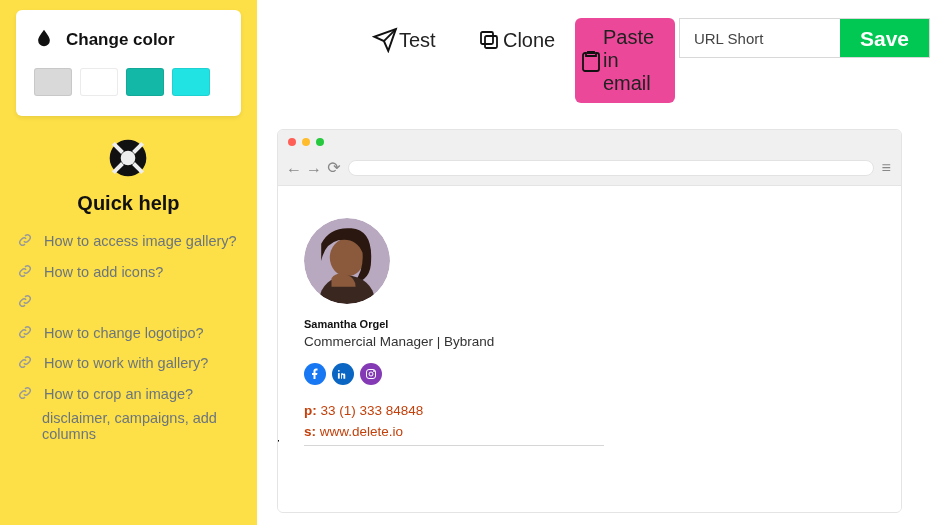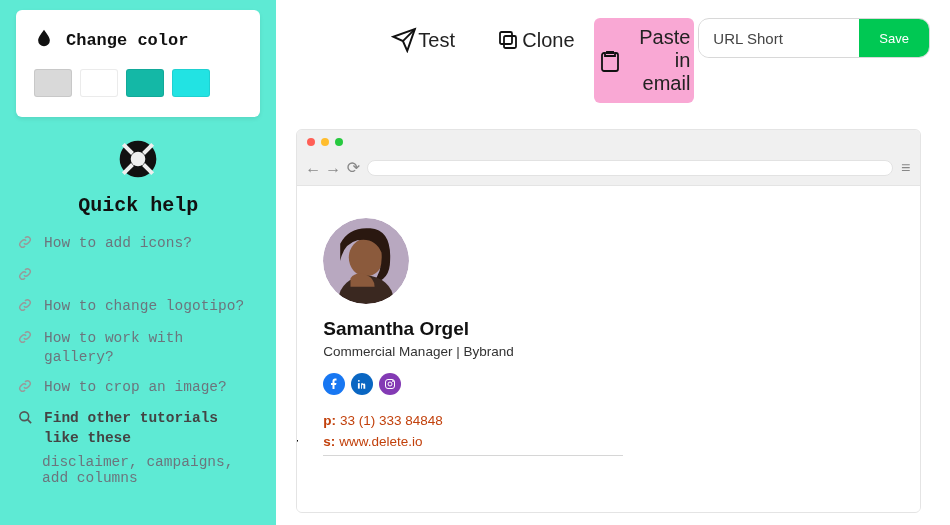--- a/index.html
+++ b/index.html
@@ -1,53 +1,53 @@
 <!DOCTYPE html>
 <html><head>
   <meta charset="utf-8">
   <style>
     * { margin: 0; padding: 0; box-sizing: border-box; }
     body { font-family: -apple-system, BlinkMacSystemFont, "Segoe UI", Arial, sans-serif; background: #f0f0f0; width: 950px; height: 525px; overflow: hidden; }
     .app { display: flex; height: 100%; }
-    .sidebar { width: 294px; background: #5eead4; padding: 10px 16px; font-family: Liberation Mono, monospace; }
+    .sidebar { width: 294px; background: #fde047; padding: 10px 16px; }
     .color-card { background: #fff; border-radius: 6px; padding: 16px 18px 20px; box-shadow: 0 2px 4px rgba(0,0,0,.08); margin-bottom: 20px; }
     .color-card-header { display: flex; align-items: center; gap: 12px; margin-bottom: 14px; }
     .color-card-header h3 { font-size: 17px; font-weight: 700; color: #111; }
     .swatches { display: flex; gap: 8px; }
     .swatch { width: 38px; height: 28px; border-radius: 3px; cursor: pointer; border: 1px solid rgba(0,0,0,.08); }
     .help-center { text-align: center; margin-top: 10px; }
     .help-title { font-size: 20px; font-weight: 700; color: #111; margin-top: 8px; margin-bottom: 12px; }
     .help-list { list-style: none; text-align: left; }
     .help-list li { display: flex; align-items: flex-start; gap: 10px; padding: 5px 2px; color: #6c757d; font-size: 14.5px; line-height: 1.35; cursor: pointer; }
     .help-list li .ic { width: 16px; flex-shrink: 0; color: #999; margin-top:1px;}
     .help-list li.bold-main span.text { color: #444; font-weight: 700; }
     .help-sub { color: #6c757d; font-weight: 400; font-size: 14.5px; margin-left: 26px; }
     .main { flex: 1; background: #fff; display: flex; flex-direction: column; padding: 18px 20px 12px; }
     .toolbar { display: flex; align-items: flex-start; gap: 4px; margin-left: 90px; }
     .tool-btn { display: flex; flex-direction: row; align-items: center; gap: 0; width: 100px; padding: 8px 4px 8px; cursor: pointer; border-radius: 6px; font-size: 20px; color: #222; }
-    .tool-btn.active { background: #f9a8d4; text-align: right; }
+    .tool-btn.active { background: #ec4899; }
     .tool-btn .ic { width: 28px; height: 28px; display:flex; align-items:center; justify-content:center;}
-    .url-save { margin-left: auto; display: flex; align-items: center; border: 1px solid #d8d8d8; border-radius: 11px; overflow: hidden; height: 40px; }
+    .url-save { margin-left: auto; display: flex; align-items: center; border: 1px solid #d8d8d8; border-radius: 0; overflow: hidden; height: 40px; }
     .url-input { border: none; padding: 10px 14px; font-size: 15px; color: #333; outline: none; width: 160px; }
     .url-input::placeholder { color: #444; }
-    .save-btn { background: #00c853; color: #fff; border: none; height: 100%; padding: 8px 20px; font-size: 13px; font-weight: 400; cursor: pointer; }
+    .save-btn { background: #00c853; color: #fff; border: none; height: 100%; padding: 8px 20px; font-size: 21px; font-weight: 700; cursor: pointer; }
     .preview-wrap { margin-top: 26px; flex: 1; display: flex; }
     .browser { width: 625px; background: #fafafa; border: 1px solid #e4e4e4; border-radius: 6px; overflow: hidden; display: flex; flex-direction: column; }
     .browser-top { background: #f0f0f0; border-bottom: 1px solid #e4e4e4; }
     .traffic { display: flex; gap: 6px; padding: 8px 10px; }
     .dot { width: 8px; height: 8px; border-radius: 50%; }
     .dot.r { background: #ff5f56; } .dot.y { background: #ffbd2e; } .dot.g { background: #27c93f; }
     .addr-row { display: flex; align-items: center; padding: 4px 10px 8px; gap: 8px; }
     .nav-ic { color: #888; width: 12px; display:flex; justify-content:center;}
     .addr-bar { flex: 1; height: 16px; background: #fff; border: 1px solid #e2e2e2; border-radius: 8px; }
     .hamb { color: #888; font-size: 16px; }
     .browser-body { background: #fff; flex: 1; padding: 32px 26px 20px; position: relative; }
     .avatar { width: 86px; height: 86px; border-radius: 50%; overflow:hidden; }
     .avatar svg { width:100%; height:100%; display:block; }
-    .sig-name { margin-top: 14px; font-size: 19px; font-weight: 700; color: #111; }
+    .sig-name { margin-top: 14px; font-size: 11px; font-weight: 700; color: #111; }
     .sig-title { margin-top: 4px; font-size: 13.5px; color: #333; }
     .socials { display: flex; gap: 6px; margin-top: 14px; }
     .soc { width: 22px; height: 22px; border-radius: 50%; display: flex; align-items: center; justify-content: center; }
     .soc.fb { background: #1877f2; } .soc.li { background: #0a66c2; } .soc.ig { background: #833ab4; }
     .contact { margin-top: 18px; font-size: 13.5px; color: #c2410c; }
     .contact p { margin-bottom: 6px; }
     .contact b { font-weight: 700; }
     .hr { border-bottom: 1px solid #d6d6d6; width: 300px; margin-top: 6px; }
     .cursor-arrow { position: absolute; left: -12px; bottom: 62px; width:16px; height:20px; }
   </style>
@@ -81,20 +81,27 @@
             <path d="M4 4l5 5M20 4l-5 5M4 20l5-5M20 20l-5-5" stroke="#eee" stroke-width="2.2"></path>
           </svg>
       </span>
       <div class="help-title">Quick help</div>
       <ul class="help-list">
         <li>
             <span class="ic"><svg width="14" height="14" viewBox="0 0 24 24" fill="none" stroke="#999" stroke-width="2.5">
                 <path d="M10 14a5 5 0 007 0l3-3a5 5 0 00-7-7l-1 1"></path>
                 <path d="M14 10a5 5 0 00-7 0l-3 3a5 5 0 007 7l1-1"></path>
               </svg></span>
+            <span class="text">How to access image gallery?</span>
+          </li>
+        <li>
+            <span class="ic"><svg width="14" height="14" viewBox="0 0 24 24" fill="none" stroke="#999" stroke-width="2.5">
+                <path d="M10 14a5 5 0 007 0l3-3a5 5 0 00-7-7l-1 1"></path>
+                <path d="M14 10a5 5 0 00-7 0l-3 3a5 5 0 007 7l1-1"></path>
+              </svg></span>
             <span class="text">How to add icons?</span>
           </li>
         <li>
             <span class="ic"><svg width="14" height="14" viewBox="0 0 24 24" fill="none" stroke="#999" stroke-width="2.5">
                 <path d="M10 14a5 5 0 007 0l3-3a5 5 0 00-7-7l-1 1"></path>
                 <path d="M14 10a5 5 0 00-7 0l-3 3a5 5 0 007 7l1-1"></path>
               </svg></span>
           </li>
         <li>
             <span class="ic"><svg width="14" height="14" viewBox="0 0 24 24" fill="none" stroke="#999" stroke-width="2.5">
@@ -109,27 +116,20 @@
                 <path d="M14 10a5 5 0 00-7 0l-3 3a5 5 0 007 7l1-1"></path>
               </svg></span>
             <span class="text">How to work with gallery?</span>
           </li>
         <li>
             <span class="ic"><svg width="14" height="14" viewBox="0 0 24 24" fill="none" stroke="#999" stroke-width="2.5">
                 <path d="M10 14a5 5 0 007 0l3-3a5 5 0 00-7-7l-1 1"></path>
                 <path d="M14 10a5 5 0 00-7 0l-3 3a5 5 0 007 7l1-1"></path>
               </svg></span>
             <span class="text">How to crop an image?</span>
-          </li>
-        <li class="bold-main">
-            <span class="ic"><svg width="15" height="15" viewBox="0 0 24 24" fill="none" stroke="#555" stroke-width="2.5">
-                <circle cx="10" cy="10" r="7"></circle>
-                <path d="M21 21l-6-6"></path>
-              </svg></span>
-            <span class="text">Find other tutorials like these</span>
           </li>
       </ul>
       <div class="help-sub" style="text-align:left">disclaimer, campaigns, add columns</div>
     </div>
   </aside>
 
   <main class="main">
     <div class="toolbar">
       <div class="tool-btn">
         <span class="ic">

